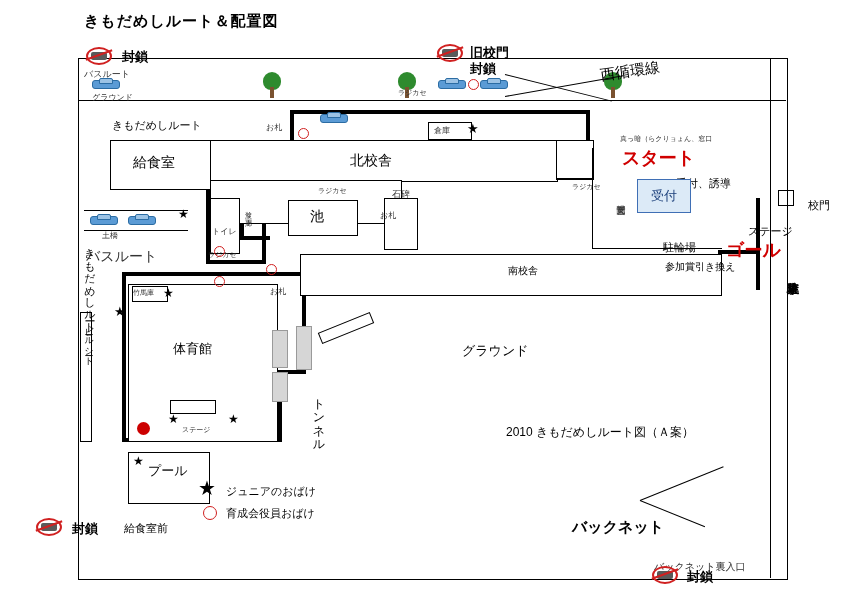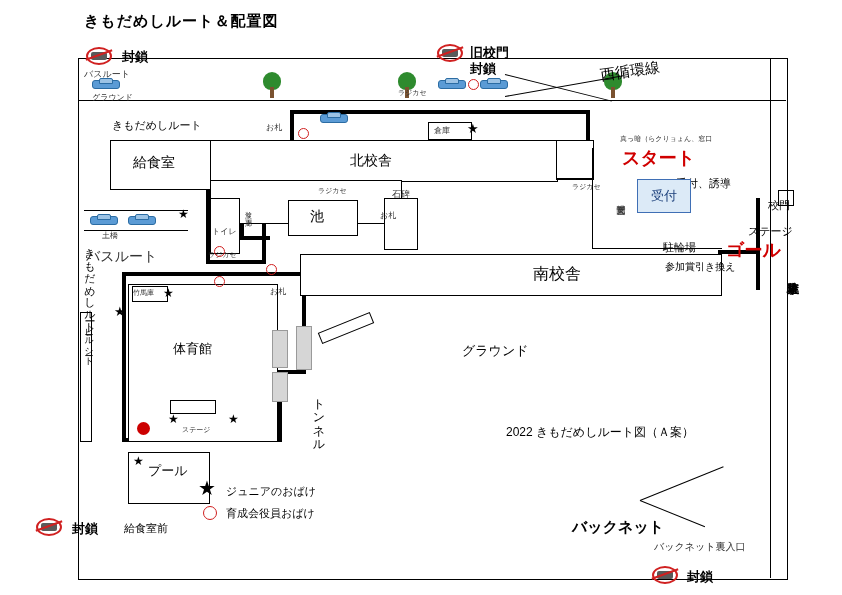--- a/index.html
+++ b/index.html
@@ -188,21 +188,21 @@
 <div class="block" style="left:428px;top:122px;width:42px;height:16px;"></div>
 <div class="lbl-sm abs" style="left:434px;top:125px;font-size:8px;">倉庫</div>
 <div class="star abs" style="left:467px;top:122px;font-size:13px;">★</div>
 
 <div class="lbl-sm abs" style="left:614px;top:198px;font-size:9px;writing-mode:vertical-rl;">児童玄関</div>
 <div class="abs" style="left:592px;top:148px;width:1px;height:100px;background:#000;"></div>
 <div class="abs" style="left:556px;top:178px;width:36px;height:1px;background:#000;"></div>
 <div class="abs" style="left:592px;top:248px;width:130px;height:1px;background:#000;"></div>
 
 <div class="block" style="left:300px;top:254px;width:420px;height:40px;"></div>
-<div class="lbl abs" style="left:533px;top:264px;font-size:16px;">南校舎</div>
+<div class="lbl abs" style="left:508px;top:264px;font-size:10px;">南校舎</div>
 
 <div class="block" style="left:128px;top:284px;width:148px;height:156px;"></div>
 <div class="lbl abs" style="left:173px;top:340px;font-size:13px;">体育館</div>
 <div class="block" style="left:170px;top:400px;width:44px;height:12px;"></div>
 <div class="lbl-sm abs" style="left:182px;top:425px;font-size:7px;">ステージ</div>
 <div class="block" style="left:132px;top:286px;width:34px;height:14px;"></div>
 <div class="lbl-sm abs" style="left:133px;top:288px;font-size:7px;">竹馬庫</div>
 <div class="star abs" style="left:163px;top:287px;font-size:12px;">★</div>
 <div class="star abs" style="left:114px;top:305px;font-size:13px;">★</div>
 <div class="star abs" style="left:168px;top:413px;font-size:12px;">★</div>
@@ -265,33 +265,33 @@
   </div>
 
 <div class="lbl-sm abs" style="left:620px;top:134px;font-size:7px;">真っ暗（らクりョょん、窓口</div>
 <div class="lbl-big abs bold red" style="left:622px;top:146px;">スタート</div>
 
 <div class="lbl abs" style="left:676px;top:176px;font-size:11px;">受付、誘導</div>
 <div class="abs" id="reception">
     <span>受付</span>
   </div>
 
-<div class="lbl abs" style="left:768px;top:198px;font-size:11px;">校門</div>
+<div class="lbl abs" style="left:808px;top:198px;font-size:11px;">校門</div>
 <div class="abs" style="left:778px;top:190px;width:14px;height:14px;border:1px solid #000;"></div>
 <div class="lbl abs" style="left:748px;top:224px;font-size:11px;">ステージ</div>
 <div class="lbl abs bold" style="left:784px;top:272px;font-size:12px;writing-mode:vertical-rl;">駐車禁止</div>
 
 <div class="lbl abs" style="left:663px;top:240px;font-size:11px;">駐輪場</div>
 <div class="lbl-big abs bold red" style="left:726px;top:238px;">ゴール</div>
 <div class="lbl abs" style="left:665px;top:260px;font-size:10px;">参加賞引き換え</div>
 
 <div class="lbl abs bold" style="left:572px;top:518px;font-size:15px;">バックネット</div>
 <div class="abs" style="left:640px;top:500px;width:90px;height:1px;background:#000;transform:rotate(-22deg);transform-origin:left center;"></div>
 <div class="abs" style="left:640px;top:500px;width:70px;height:1px;background:#000;transform:rotate(22deg);transform-origin:left center;"></div>
-<div class="lbl-sm abs" style="left:654px;top:540px;font-size:10px;">バックネット裏入口</div>
+<div class="lbl-sm abs" style="left:654px;top:560px;font-size:10px;">バックネット裏入口</div>
 
 <div class="nosign abs" style="left:652px;top:566px;">
     <span class="ellipse"></span>
     <span class="car"></span>
     <span class="bar"></span>
   </div>
 <div class="lbl abs bold" style="left:687px;top:568px;font-size:13px;">封鎖</div>
 
 <div class="nosign abs" style="left:36px;top:518px;">
     <span class="ellipse"></span>
@@ -299,13 +299,13 @@
     <span class="bar"></span>
   </div>
 <div class="lbl abs bold" style="left:72px;top:520px;font-size:13px;">封鎖</div>
 <div class="lbl abs" style="left:124px;top:521px;font-size:11px;">給食室前</div>
 
 <div class="star abs" style="left:198px;top:478px;font-size:20px;">★</div>
 <div class="legend-text" style="left:226px;top:484px;">ジュニアのおばけ</div>
 <div class="ocircle abs" style="left:203px;top:506px;width:12px;height:12px;"></div>
 <div class="legend-text" style="left:226px;top:506px;">育成会役員おばけ</div>
 
-<div class="lbl abs" style="left:506px;top:424px;font-size:12px;">2022 きもだめしルート図（Ａ案）</div>
+<div class="lbl abs" style="left:506px;top:424px;font-size:12px;">2010 きもだめしルート図（Ａ案）</div>
 
 </body></html>

